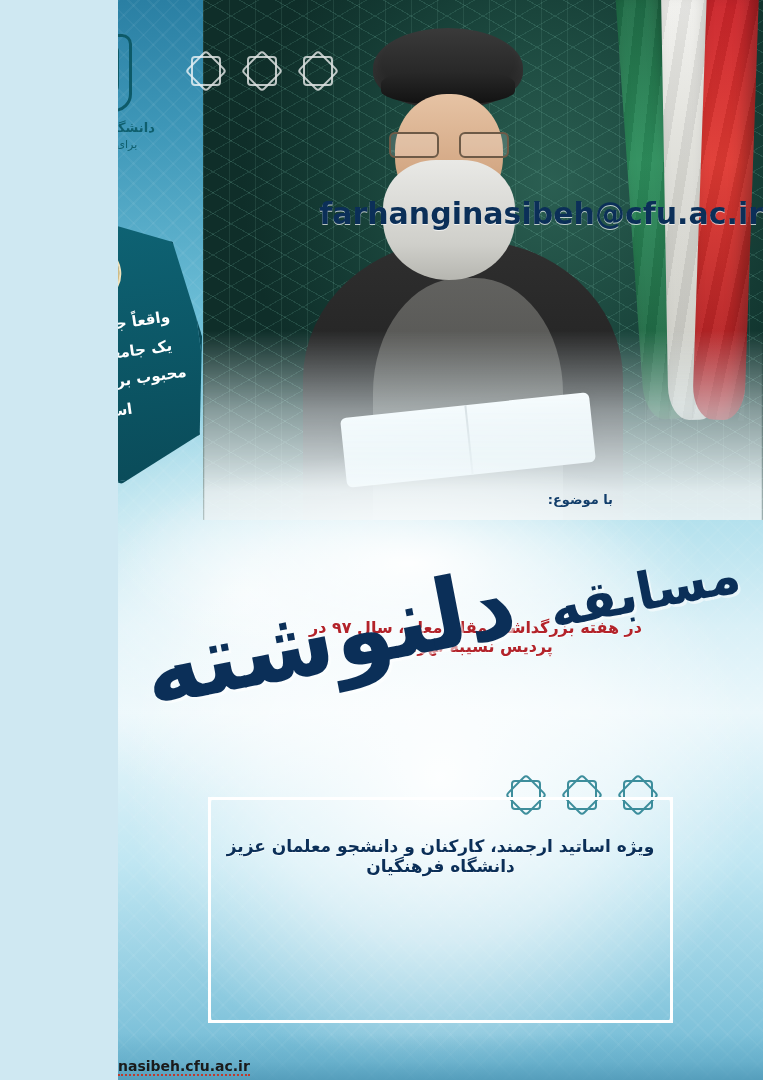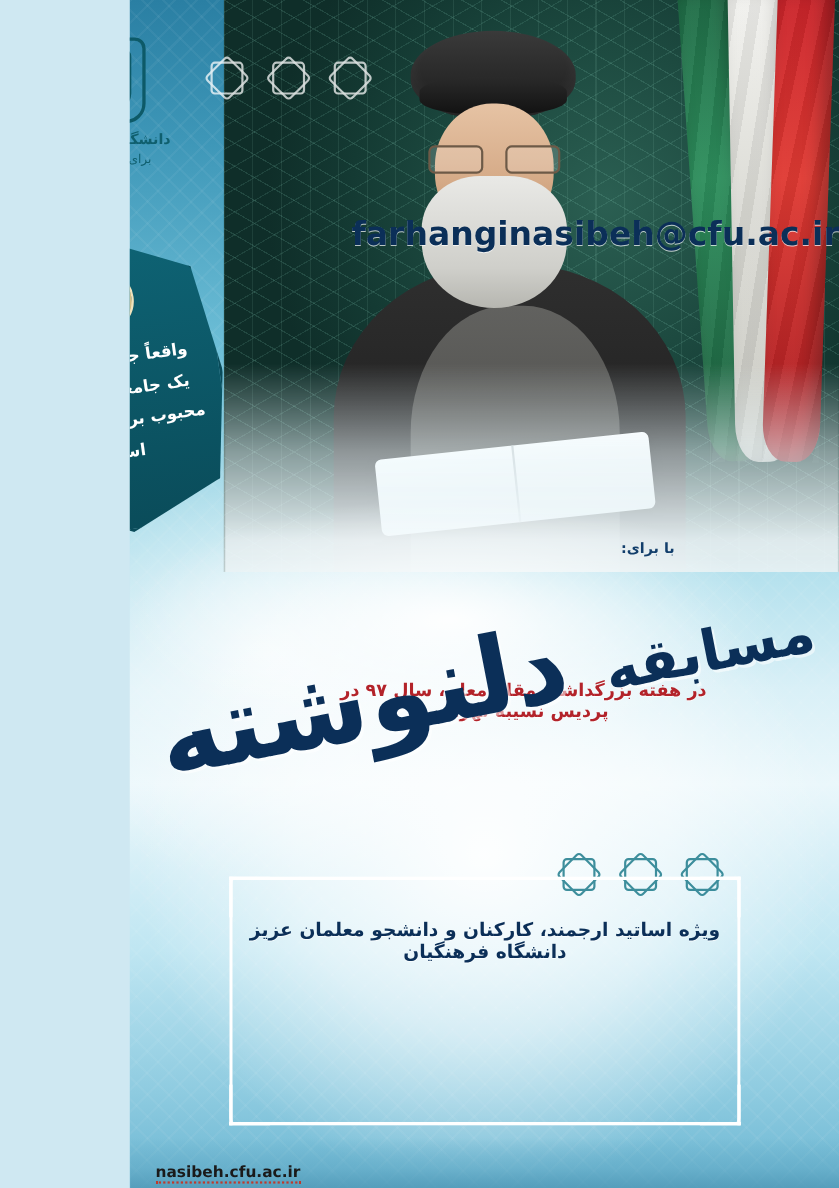--- a/index.html
+++ b/index.html
@@ -192,21 +192,21 @@
   .audience{top:36px;font-size:17px;}
   .deadline{top:80px;font-size:23px;}
   .emailfor{top:128px;font-size:22px;}
   .email{
     position:absolute;left:0;right:0;top:196px;text-align:right;
     font-size:30px;font-weight:bold;color:#0b2f58;direction:ltr;
     text-shadow:0 1px 0 rgba(255,255,255,.7);
   }
   
   .footer-url{
-    position:absolute;left:23px;bottom:6px;direction:ltr;
+    position:absolute;left:0;bottom:6px;direction:ltr;
     font-size:14px;font-weight:bold;color:#1a1a1a;
     background:rgba(255,255,255,.0);
   }
   .footer-url .dotted{border-bottom:2px dotted #c0392b;}
   
   .bottom-band{
     position:absolute;left:0;right:0;bottom:0;height:46px;
     background:linear-gradient(180deg, rgba(110,180,205,0) 0%, rgba(96,168,196,.55) 60%, rgba(80,152,182,.8) 100%);
   }
 </style>
@@ -263,21 +263,21 @@
         <i></i>
         <i></i>
       </span>
   </div>
 
   <div class="medallion">
     <div class="seal">سمه</div>
     <div class="q">واقعاً جامعه‌ی معلم یک جامعه‌ی عزیز و محبوب برای هر کسی است.</div>
   </div>
 
-  <div class="subject-label">با برای:</div>
+  <div class="subject-label">با موضوع:</div>
   <div class="subline">در هفته بزرگداشت مقام معلم، سال ۹۷ در پردیس نسیبه تهران</div>
 
   <div class="bigtitle">
     <span class="small">مسابقه</span>
     <span>دلنوشته</span>
   </div>
 
   <div class="rosette-row rosettes-mid">
     <span class="rosette teal">
         <i></i>

